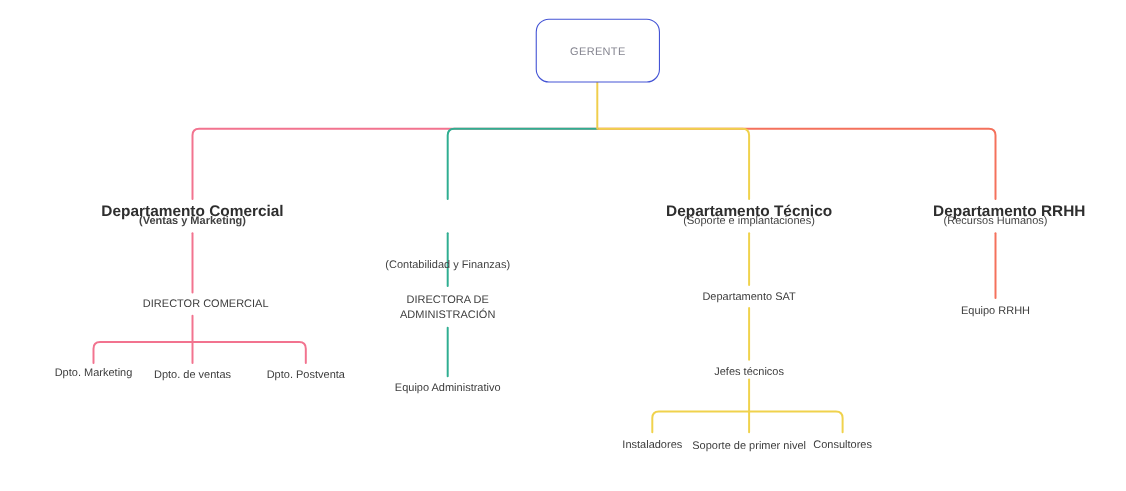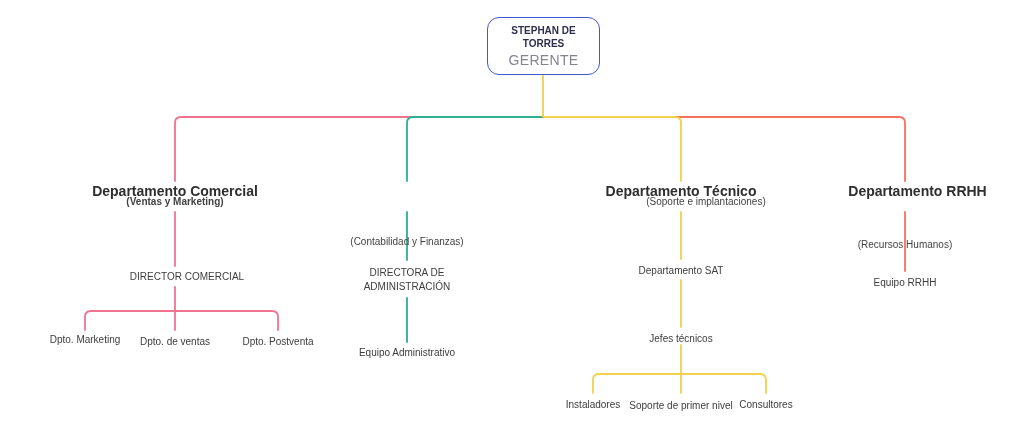--- a/index.html
+++ b/index.html
@@ -42,21 +42,21 @@
     display: flex; flex-direction: column;
     align-items: center; justify-content: center;
     text-align: center;
     z-index: 2;
   }
   .root-name {
     font-weight: bold; font-size: 10px; line-height: 1.3;
     color: #2d2d50; width: 82px;
   }
   .root-title {
-    font-size: 14px; color: #84848f; margin-top: 2px; letter-spacing: .3px;
+    font-size: 10px; color: #84848f; margin-top: 2px; letter-spacing: .3px;
   }
 </style>
 </head>
 <body>
 
 <div class="canvas">
 
   <svg class="lines" width="1024" height="446" aria-hidden="true">
 
     <path class="s-rrhh" d="M543 117 L899 117 Q905 117 905 123 L905 181"></path>
@@ -76,34 +76,33 @@
     <path class="s-tecnico" d="M681 212 L681 259"></path>
     <path class="s-tecnico" d="M681 280 L681 327"></path>
     <path class="s-tecnico" d="M681 345 L681 374"></path>
     <path class="s-tecnico" d="M593 393 L593 380 Q593 374 599 374 L760 374 Q766 374 766 380 L766 393"></path>
     <path class="s-tecnico" d="M681 374 L681 393"></path>
 
     <path class="s-rrhh" d="M905 212 L905 271"></path>
   </svg>
 
   <div class="root-box">
-    <div class="root-name">STEPHAN DE TORRES</div>
     <div class="root-title">GERENTE</div>
   </div>
 
   <div class="label dept-title" style="left:175px; top:183px;">Departamento Comercial</div>
   <div class="label dept-sub" style="left:175px; top:196px;font-weight:bold;">(Ventas y Marketing)</div>
 
   <div class="label dept-sub" style="left:407px; top:196px;margin-top:40px;">(Contabilidad y Finanzas)</div>
 
   <div class="label dept-title" style="left:681px; top:183px;">Departamento Técnico</div>
-  <div class="label dept-sub" style="left:681px; top:196px;margin-left:25px;">(Soporte e implantaciones)</div>
+  <div class="label dept-sub" style="left:681px; top:196px;">(Soporte e implantaciones)</div>
 
   <div class="label dept-title" style="left:905px; top:183px;padding-left:25px;">Departamento RRHH</div>
-  <div class="label dept-sub" style="left:905px; top:196px;margin-top:43px;">(Recursos Humanos)</div>
+  <div class="label dept-sub" style="left:905px; top:196px;">(Recursos Humanos)</div>
 
   <div class="label node" style="left:175px; top:271px;margin-left:12px;">DIRECTOR COMERCIAL</div>
   <div class="label node" style="left:85px;  top:334px;">Dpto. Marketing</div>
   <div class="label node" style="left:175px; top:336px;">Dpto. de ventas</div>
   <div class="label node" style="left:278px; top:336px;">Dpto. Postventa</div>
 
   <div class="label node wrap" style="left:407px; top:266px;">DIRECTORA DE ADMINISTRACIÓN</div>
   <div class="label node" style="left:407px; top:347px;text-align:right;">Equipo Administrativo</div>
 
   <div class="label node" style="left:681px; top:265px;">Departamento SAT</div>

